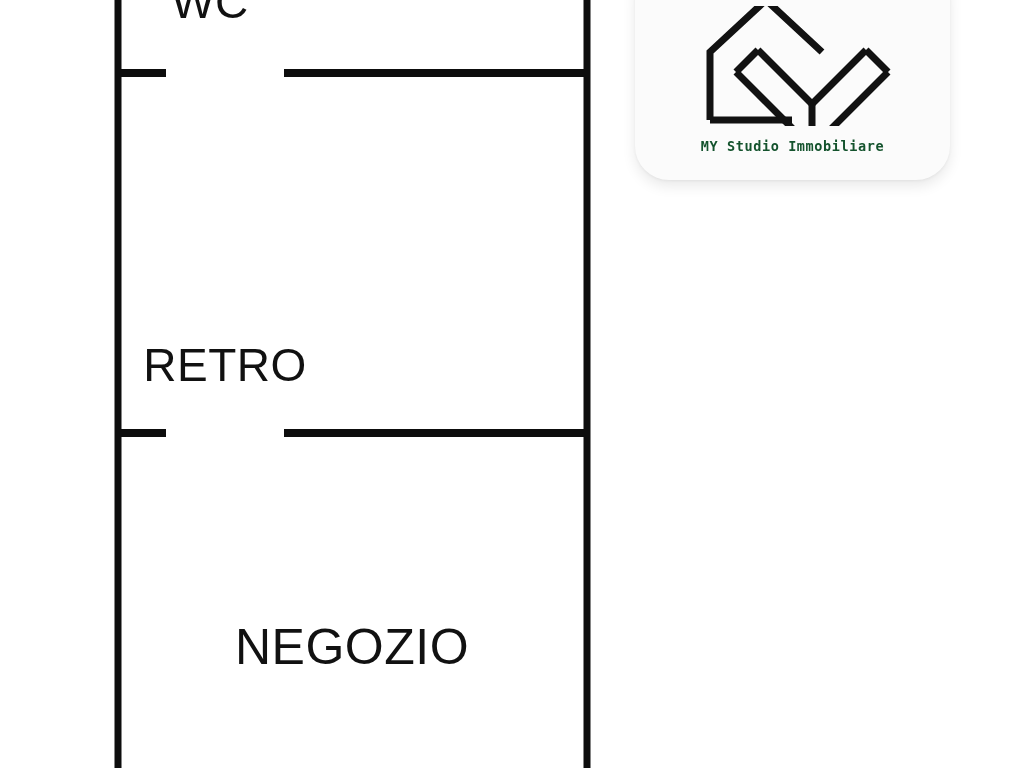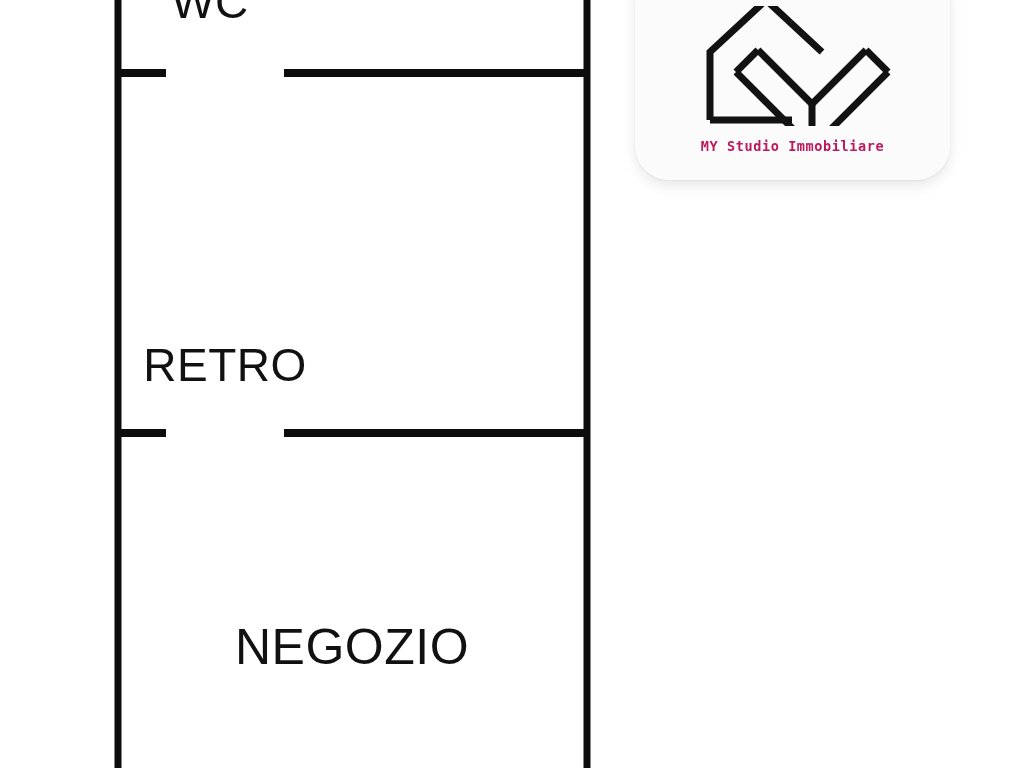--- a/index.html
+++ b/index.html
@@ -63,21 +63,21 @@
     width: 210px;
     height: 120px;
     display: block;
   }
   #brand-wordmark {
     margin-top: 12px;
     font-family: "DejaVu Sans Mono", "Liberation Mono", monospace;
     font-weight: 700;
     font-size: 13.5px;
     letter-spacing: 0.6px;
-    color: #be185d;
+    color: #14532d;
     white-space: nowrap;
   }
 </style>
 </head>
 <body>
 
 <div id="floorplan-canvas">
   <svg id="floorplan-svg" viewBox="0 0 1024 768" xmlns="http://www.w3.org/2000/svg">
 
     <rect x="0" y="0" width="1024" height="768" fill="#ffffff"></rect>

